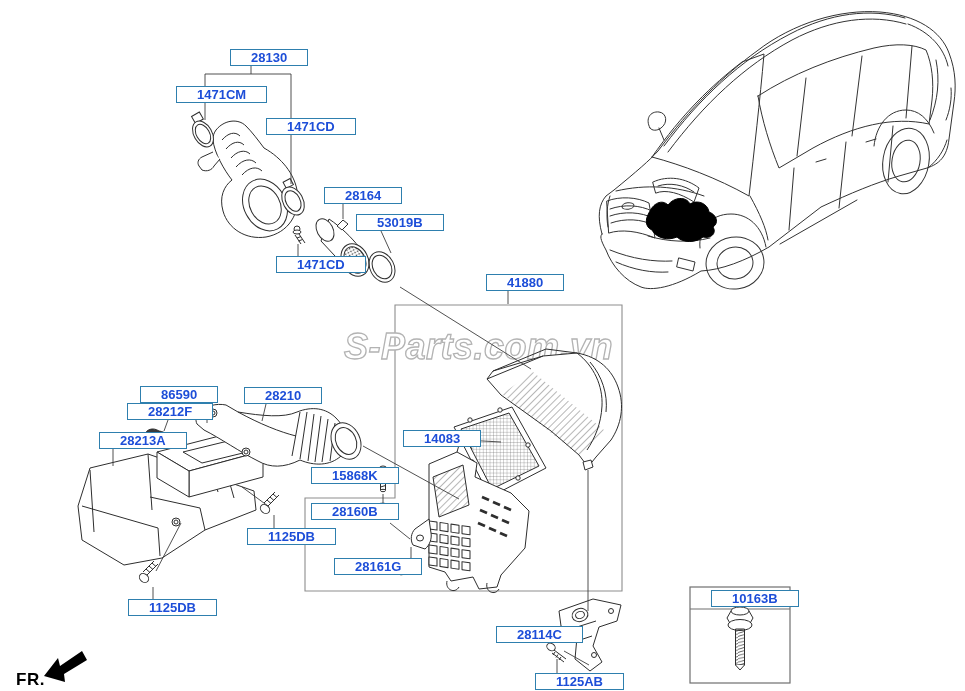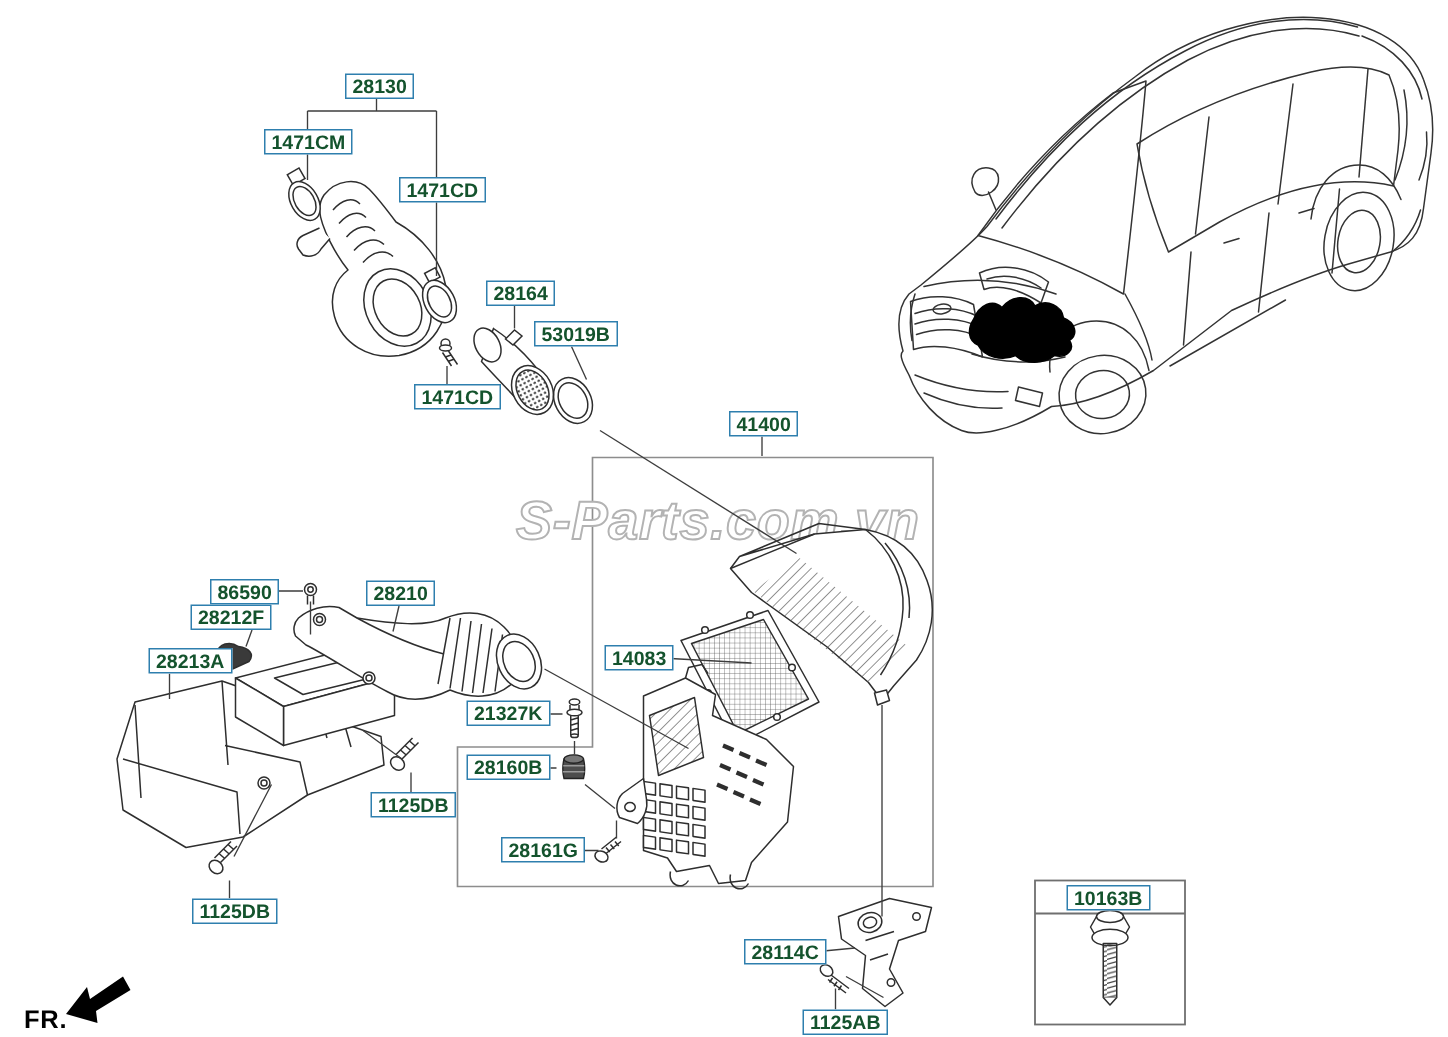--- a/index.html
+++ b/index.html
@@ -1,21 +1,21 @@
 <!DOCTYPE html>
 <html><head>
 <meta charset="utf-8">
 <style>
   html,body{margin:0;padding:0;background:#fff;}
   #stage{position:relative;width:965px;height:691px;background:#ffffff;overflow:hidden;
          font-family:"Liberation Sans",sans-serif;}
   #art{position:absolute;left:0;top:0;z-index:1;}
   .plabel{position:absolute;z-index:5;background:#ffffff;border:1.5px solid #2e7fae;
-          color:#14532d;font:bold 13px/15px "Liberation Sans",sans-serif;
-          padding:0 4px;white-space:nowrap;text-align:center;cursor:pointer;}
+          color:#1d4ed8;font:bold 13px/15px "Liberation Sans",sans-serif;
+          padding:0 20px;white-space:nowrap;text-align:center;cursor:pointer;}
 </style>
 </head>
 <body>
 
 <div id="stage">
 
 <svg id="art" width="965" height="691" viewBox="0 0 965 691">
   <defs>
     <pattern id="hatch" width="5" height="5" patternUnits="userSpaceOnUse" patternTransform="rotate(45)">
       <line x1="0" y1="0" x2="0" y2="5" stroke="#4a4a4a" stroke-width="0.8"></line>
@@ -260,27 +260,27 @@
     <text x="16" y="685" font-size="17" font-weight="bold" letter-spacing="0.5" fill="#000" font-family="&quot;Liberation Sans&quot;,sans-serif">FR.</text>
   </g>
 </svg>
 
 <div class="plabel" style="left:230px;top:49px">28130</div>
 <div class="plabel" style="left:176px;top:86px">1471CM</div>
 <div class="plabel" style="left:266px;top:118px">1471CD</div>
 <div class="plabel" style="left:324px;top:187px">28164</div>
 <div class="plabel" style="left:356px;top:214px">53019B</div>
 <div class="plabel" style="left:276px;top:256px">1471CD</div>
-<div class="plabel" style="left:486px;top:274px">41400</div>
+<div class="plabel" style="left:486px;top:274px">41880</div>
 <div class="plabel" style="left:140px;top:386px">86590</div>
 <div class="plabel" style="left:127px;top:403px">28212F</div>
 <div class="plabel" style="left:99px;top:432px">28213A</div>
 <div class="plabel" style="left:244px;top:387px">28210</div>
 <div class="plabel" style="left:403px;top:430px">14083</div>
-<div class="plabel" style="left:311px;top:467px">21327K</div>
+<div class="plabel" style="left:311px;top:467px">15868K</div>
 <div class="plabel" style="left:311px;top:503px">28160B</div>
 <div class="plabel" style="left:247px;top:528px">1125DB</div>
 <div class="plabel" style="left:334px;top:558px">28161G</div>
 <div class="plabel" style="left:128px;top:599px">1125DB</div>
 <div class="plabel" style="left:496px;top:626px">28114C</div>
 <div class="plabel" style="left:535px;top:673px">1125AB</div>
 <div class="plabel" style="left:711px;top:590px">10163B</div>
 
 </div>
 

